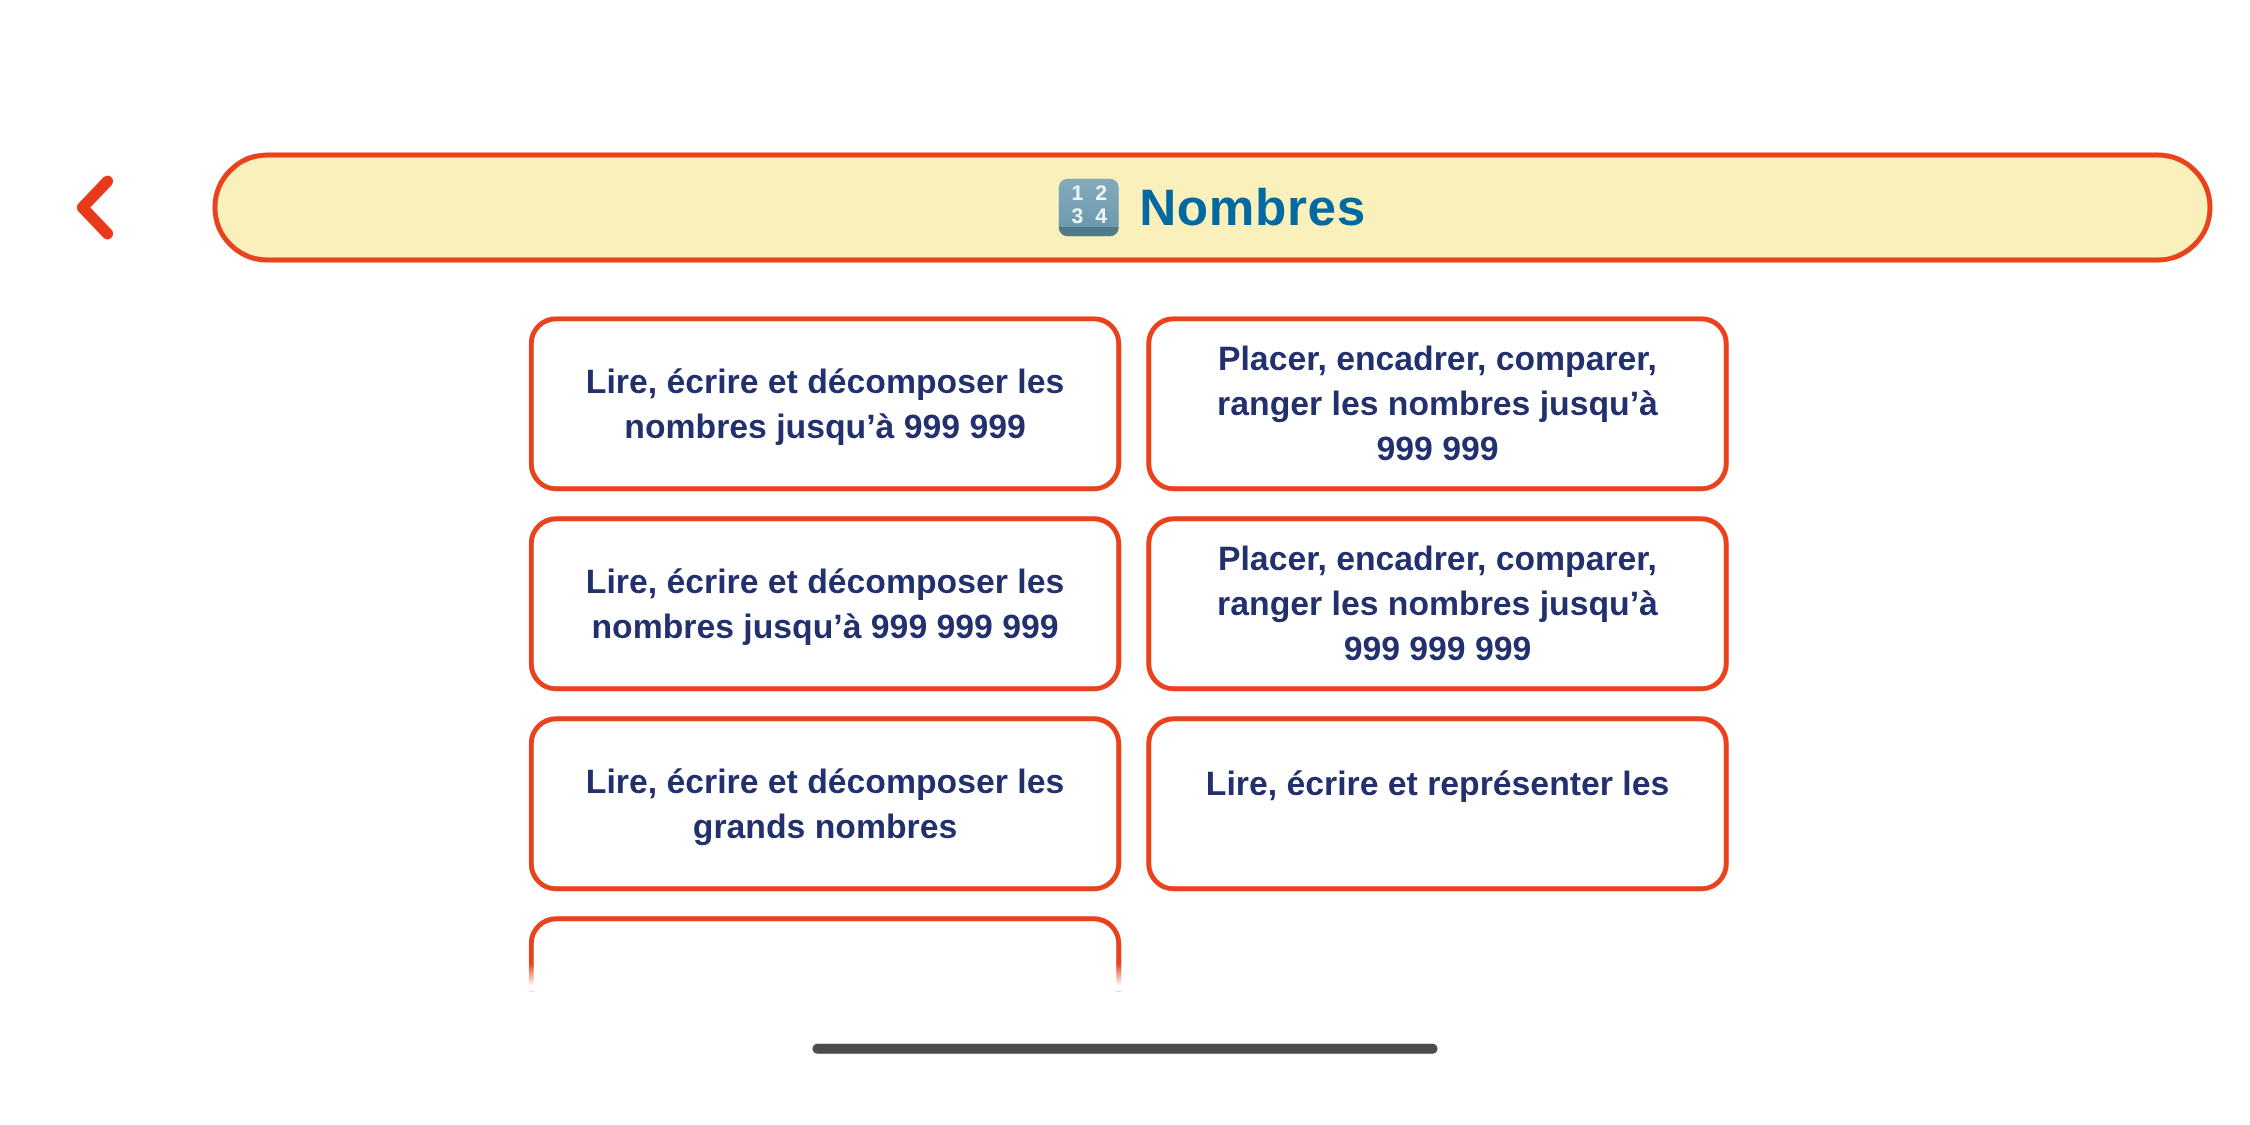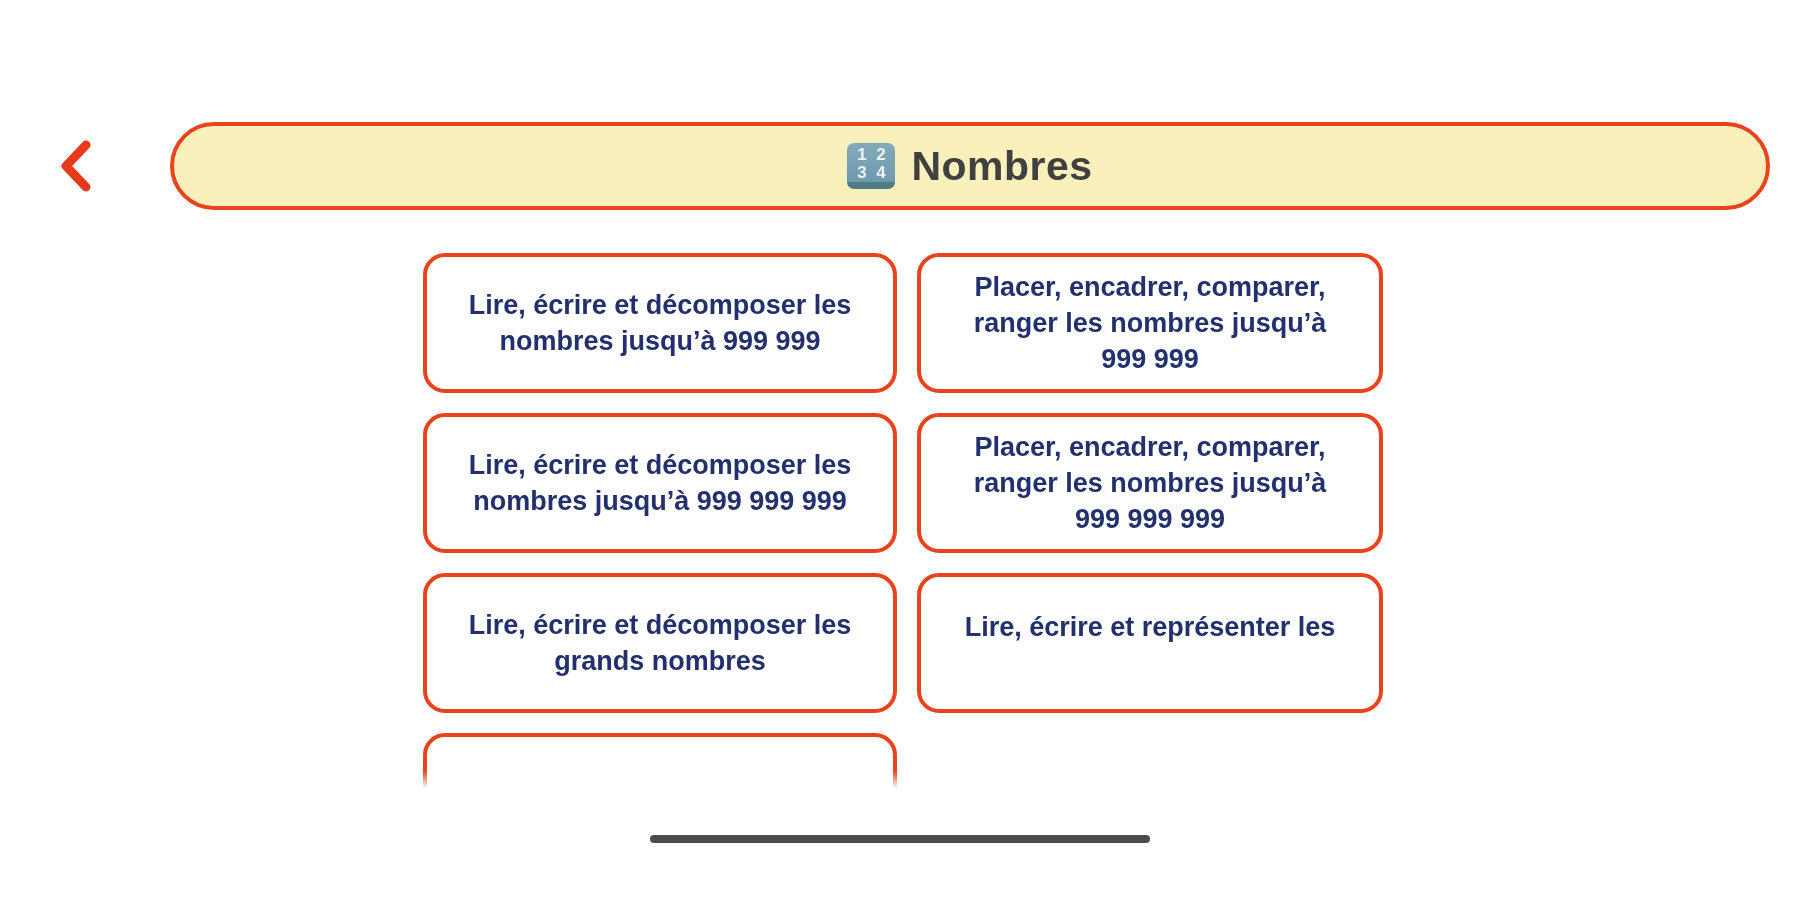--- a/index.html
+++ b/index.html
@@ -25,21 +25,21 @@
     display:flex;align-items:center;justify-content:center;gap:16px;
   }
   .numicon{
     width:48px;height:46px;border-radius:7px;box-sizing:border-box;
     background:linear-gradient(180deg,#83AABB 0%,#6E9AAE 84%,#4F7A87 84%);
     display:grid;grid-template-columns:1fr 1fr;
     align-content:center;justify-items:center;
     row-gap:1px;padding:2px 5px 8px 5px;
   }
   .numicon span{color:#EDF4F6;font-weight:bold;font-size:17px;line-height:17px}
-  .title{font-size:41px;font-weight:bold;color:#404040;letter-spacing:.5px}
+  .title{font-size:41px;font-weight:bold;color:#0369a1;letter-spacing:.5px}
 
   
   .grid-clip{
     position:absolute;left:423px;top:253px;width:962px;height:540px;
     overflow:hidden;
   }
   .grid{
     display:grid;
     grid-template-columns:474px 466px;column-gap:20px;
     grid-auto-rows:140px;row-gap:20px;

